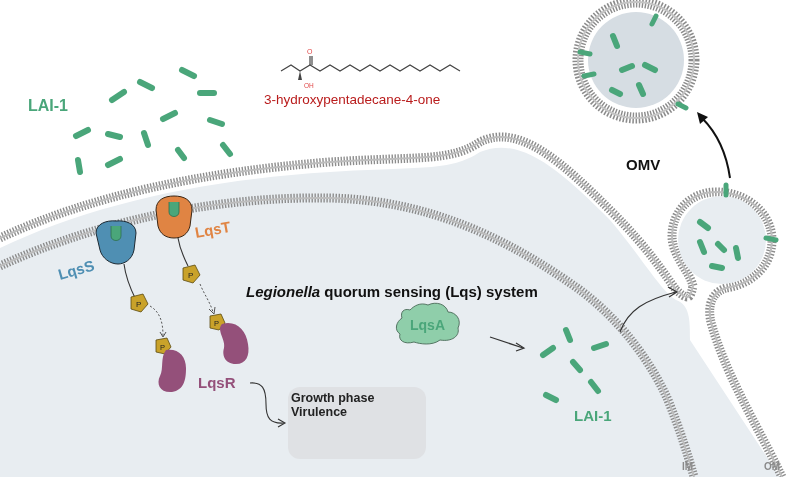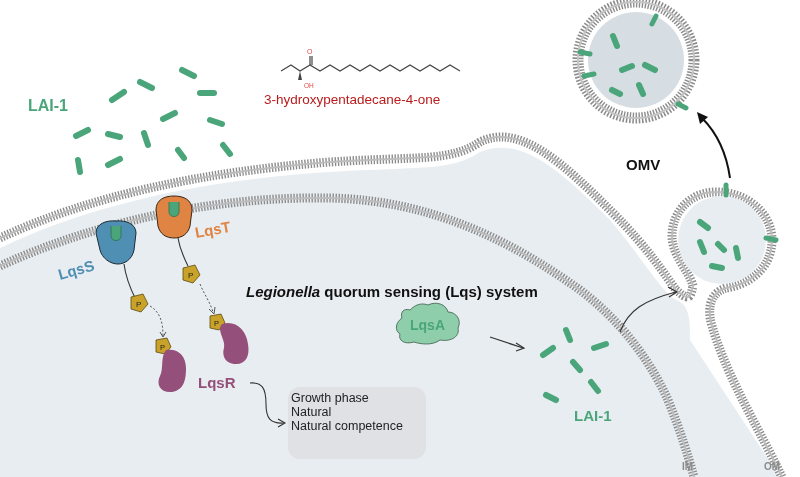--- a/index.html
+++ b/index.html
@@ -2,21 +2,21 @@
 <html><head>
 <meta charset="utf-8">
 <style>
   html, body { margin: 0; padding: 0; background: #ffffff; }
   body { width: 800px; height: 477px; overflow: hidden; position: relative; font-family: "Liberation Sans", sans-serif; }
   #stage { position: absolute; left: 0; top: 0; width: 800px; height: 477px; }
   .title { position: absolute; left: 246px; top: 262px; font-size: 15px; font-weight: bold; color: #111; white-space: nowrap; margin-top: 21px; }
   .title i { font-style: italic; }
   .compound { position: absolute; left: 264px; top: 92px; font-size: 13.5px; color: #b91c1c; white-space: nowrap; }
   .outcome-box { position: absolute; left: 288px; top: 387px; width: 138px; height: 72px; background: #dfe1e4; border-radius: 12px; }
-  .outcome-box div { font-size: 12.5px; color: #222; line-height: 14px; padding-left: 3px; }
+  .outcome-box div { font-size: 12.5px; color: #222; line-height: 14px; padding-left: 3px; font-weight: bold; }
   .outcome-box .first { padding-top: 4px; }
 </style>
 </head>
 <body>
 
 <svg id="stage" viewBox="0 0 800 477" xmlns="http://www.w3.org/2000/svg">
   <defs>
     <pattern id="lipidH" width="3" height="10" patternUnits="userSpaceOnUse">
       <rect width="3" height="10" fill="#c9c9c9"></rect>
       <rect x="0" y="0" width="1.6" height="10" fill="#7f7f7f"></rect>
@@ -147,15 +147,14 @@
   <text x="682" y="470" font-size="10" font-weight="bold" fill="#8a8a8a" font-family="Liberation Sans, sans-serif">IM</text>
   <text x="764" y="470" font-size="10" font-weight="bold" fill="#8a8a8a" font-family="Liberation Sans, sans-serif">OM</text>
 </svg>
 
 <div class="compound">3-hydroxypentadecane-4-one</div>
 
 <div class="title"><i>Legionella</i><span> quorum sensing (Lqs) system</span></div>
 
 <div class="outcome-box">
   <div class="first">Growth phase</div>
-  <div>Natural</div>
-  <div>Natural competence</div>
+  <div>Virulence</div>
 </div>
 
 </body></html>

